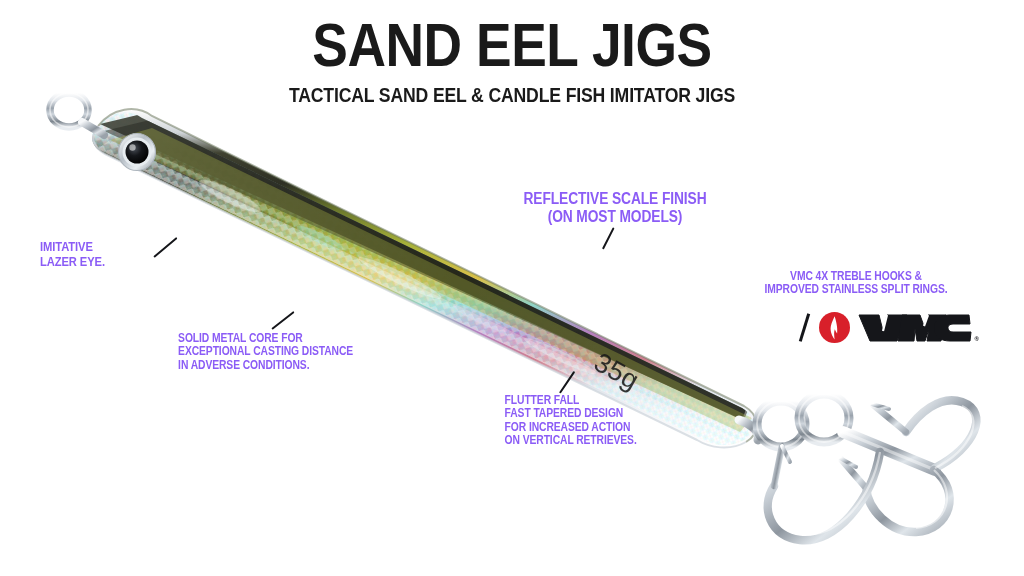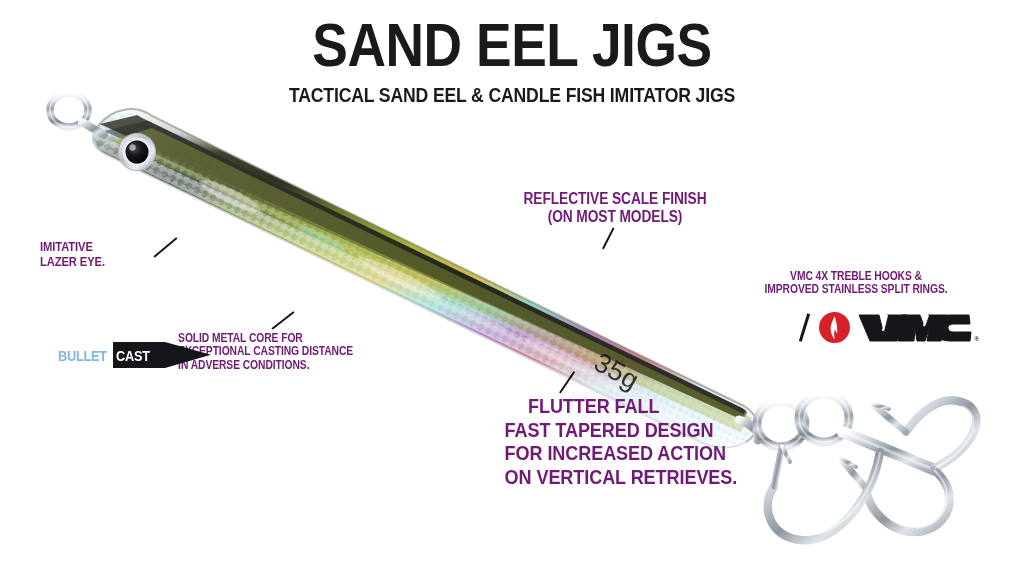--- a/index.html
+++ b/index.html
@@ -25,21 +25,21 @@
   }
   .hdr-sub{
     position:absolute;left:0;top:84px;width:1024px;text-align:center;
     font-weight:700;font-size:21px;line-height:21px;letter-spacing:-0.2px;
     color:#1a1a1a;transform:scaleX(0.84);transform-origin:50% 50%;
     white-space:nowrap;
   }
   .callout{
     position:absolute;
     font-weight:700;
-    color:#701a75;
+    color:#8b5cf6;
     line-height:1.12;
     letter-spacing:-0.1px;
     white-space:nowrap;
   }
   .callout .ln{display:block;transform:scaleX(0.86);transform-origin:var(--ox,50%) 50%;}
 
   
   .tick{position:absolute;background:#15161a;transform-origin:0 50%;height:2.4px;border-radius:1px;}
 
   
@@ -323,32 +323,23 @@
     </span>
   </div>
 
   <i class="tick" style="left:272px;top:328px;width:28px;transform:rotate(-38deg);"></i>
   <div class="callout" style="left:162px;top:332px;width:230px;text-align:left;font-size:12px;">
     <span class="ln">SOLID METAL CORE FOR</span>
     <span class="ln">EXCEPTIONAL CASTING DISTANCE</span>
     <span class="ln">IN ADVERSE CONDITIONS.</span>
   </div>
 
-  <div class="bulletcast">
-    <span class="bc-bullet">BULLET</span>
-    <span class="bc-arrow">
-      <svg width="98" height="26" viewBox="0 0 98 26" aria-hidden="true">
-        <path d="M0,0 L52,0 L98,12.8 L52,26 L0,26 Z" fill="#15161a"></path>
-      </svg>
-      <span class="bc-cast">CAST</span>
-    </span>
-  </div>
 
   <i class="tick" style="left:560px;top:392px;width:26px;transform:rotate(-56deg);"></i>
-  <div class="callout" style="left:492px;top:394px;width:180px;text-align:right;font-size:21px;">
+  <div class="callout" style="left:492px;top:394px;width:180px;text-align:left;font-size:12px;">
     <span class="ln">FLUTTER FALL</span>
     <span class="ln">FAST TAPERED DESIGN</span>
     <span class="ln">FOR INCREASED ACTION</span>
     <span class="ln">ON VERTICAL RETRIEVES.</span>
   </div>
 
 
 </div>
 
 </body></html>

